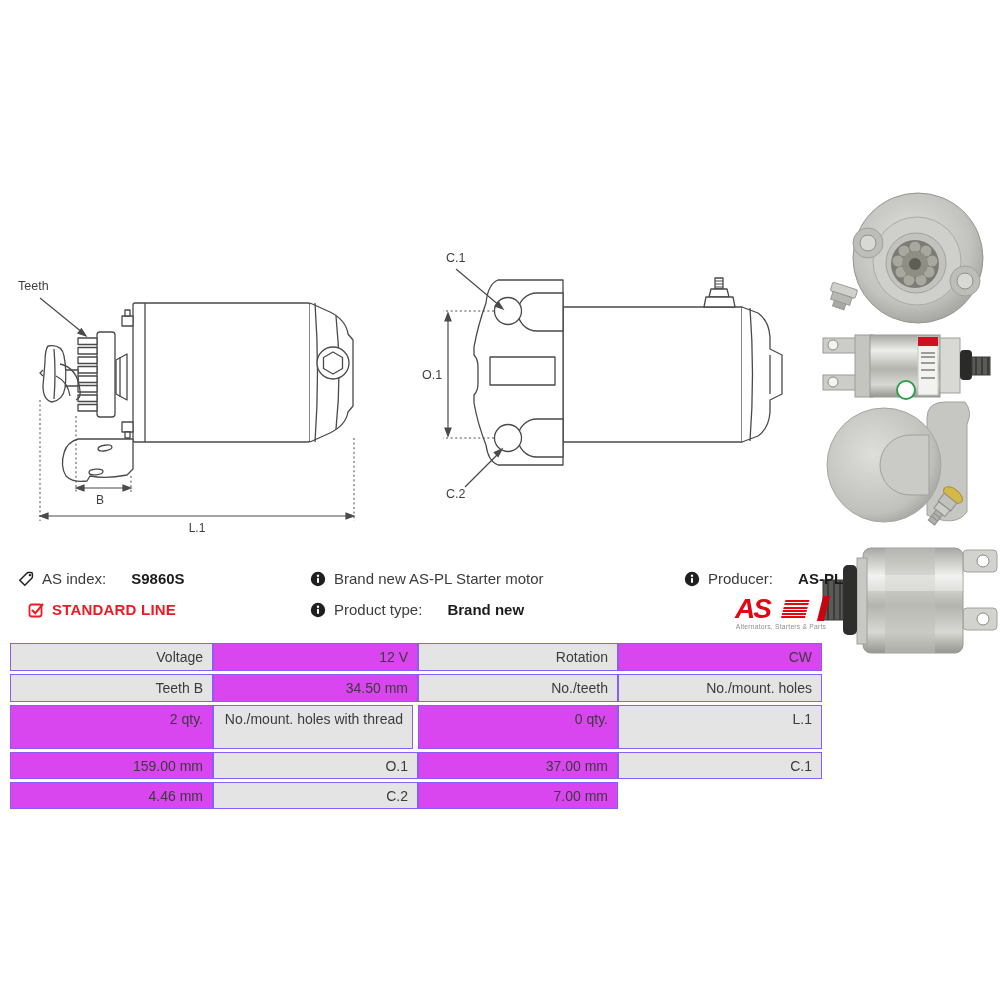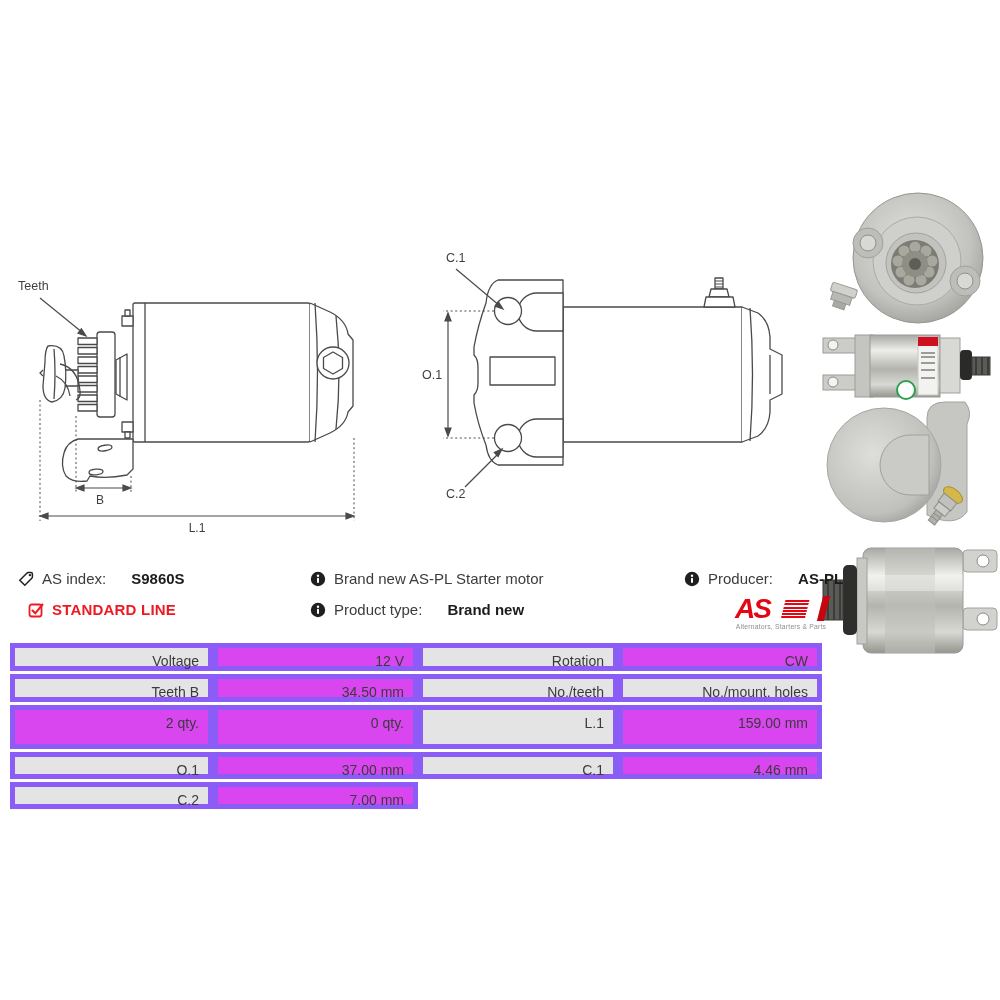--- a/index.html
+++ b/index.html
@@ -22,21 +22,21 @@
            line-height:.85;letter-spacing:-2px;}
   .logo-stripes{width:24px;height:20px;margin:0 0 1px 2px;transform:skewX(-14deg);
                 background:repeating-linear-gradient(180deg,#e30613 0 1.9px,#ffffff 1.9px 3.3px);}
   .logo-bar{width:7px;height:25px;margin:0 0 0 1px;background:#c60511;transform:skewX(-14deg);}
   .logo-tagline{font-size:6.8px;color:#8f8f8f;margin-top:2px;white-space:nowrap;letter-spacing:.2px;}
 
   
   .spec-table{position:absolute;left:10px;top:643px;width:812px;display:grid;
               grid-template-columns:203px 205px 200px 204px;
               grid-template-rows:28px 28px 44px 27px 27px;row-gap:3px;}
-  .cell{box-sizing:border-box;border:5px solid #8b5cf6;display:flex;
+  .cell{box-sizing:border-box;border:1px solid #8b5cf6;display:flex;
         justify-content:flex-end;align-items:flex-start;text-align:right;
         padding:5px 9px 0 6px;font-size:14px;color:#3b3b3b;line-height:1.25;}
   .cell.lbl{background:#e4e4e4;}
   .cell.valc{background:#d946ef;}
 </style>
 </head>
 <body>
 
 <div class="canvas">
 
@@ -332,20 +332,21 @@
     <div class="cell valc">12 V</div>
     <div class="cell lbl">Rotation</div>
     <div class="cell valc">CW</div>
 
     <div class="cell lbl">Teeth B</div>
     <div class="cell valc">34.50 mm</div>
     <div class="cell lbl">No./teeth</div>
 
     <div class="cell lbl">No./mount. holes</div>
     <div class="cell valc">2 qty.</div>
+    <div class="cell lbl" style="max-width:200px;">No./mount. holes with thread</div>
     <div class="cell valc">0 qty.</div>
 
     <div class="cell lbl">L.1</div>
     <div class="cell valc">159.00 mm</div>
     <div class="cell lbl">O.1</div>
     <div class="cell valc">37.00 mm</div>
 
     <div class="cell lbl">C.1</div>
     <div class="cell valc">4.46 mm</div>
     <div class="cell lbl">C.2</div>

